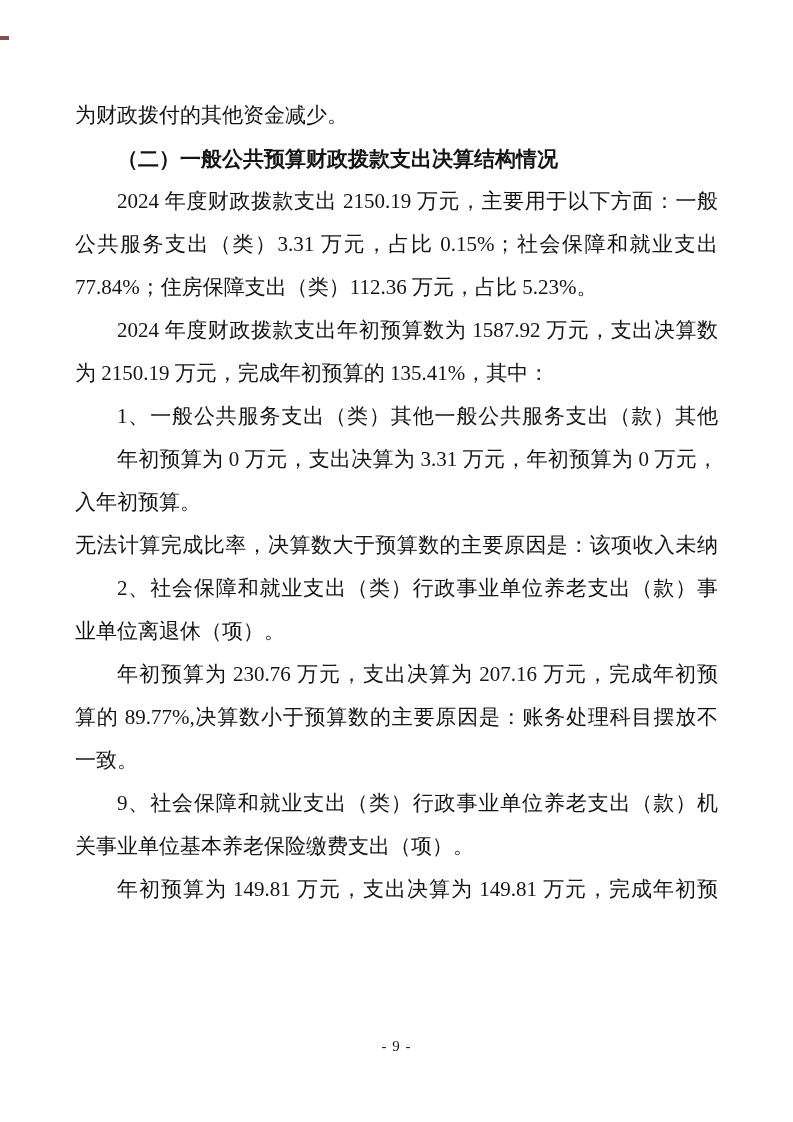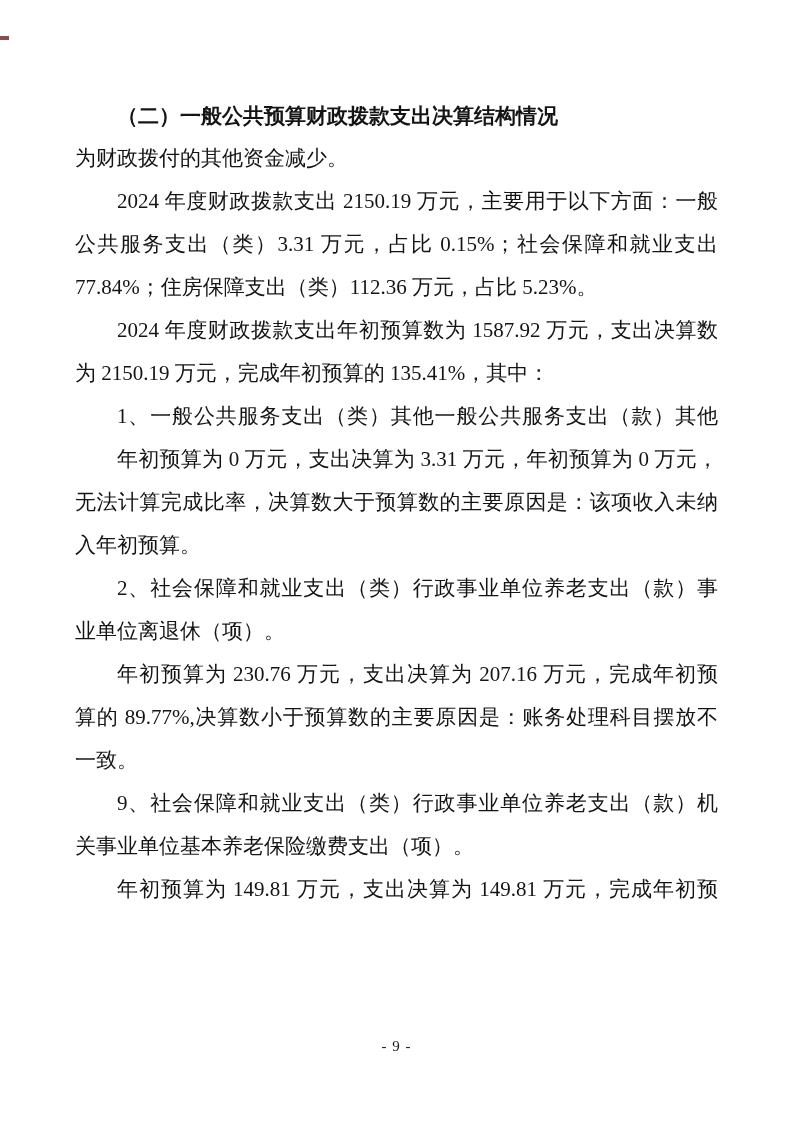--- a/index.html
+++ b/index.html
@@ -57,31 +57,31 @@
   }
 </style>
 </head>
 <body>
 
 <div class="page">
 
   <div class="scan-mark"></div>
 
   <div class="textcol">
+    <div class="line">为财政拨付的其他资金减少。</div>
     <div class="line indent heading">（二）一般公共预算财政拨款支出决算结构情况</div>
-    <div class="line">为财政拨付的其他资金减少。</div>
     <div class="line indent fill">2024 年度财政拨款支出 2150.19 万元，主要用于以下方面：一般</div>
     <div class="line fill">公共服务支出（类）3.31 万元，占比 0.15%；社会保障和就业支出（类）</div>
     <div class="line">77.84%；住房保障支出（类）112.36 万元，占比 5.23%。</div>
     <div class="line indent fill">2024 年度财政拨款支出年初预算数为 1587.92 万元，支出决算数</div>
     <div class="line">为 2150.19 万元，完成年初预算的 135.41%，其中：</div>
     <div class="line indent fill">1、一般公共服务支出（类）其他一般公共服务支出（款）其他</div>
     <div class="line indent fill">年初预算为 0 万元，支出决算为 3.31 万元，年初预算为 0 万元，</div>
+    <div class="line">入年初预算。</div>
     <div class="line fill">无法计算完成比率，决算数大于预算数的主要原因是：该项收入未纳</div>
-    <div class="line">入年初预算。</div>
     <div class="line indent fill">2、社会保障和就业支出（类）行政事业单位养老支出（款）事</div>
     <div class="line">业单位离退休（项）。</div>
     <div class="line indent fill">年初预算为 230.76 万元，支出决算为 207.16 万元，完成年初预</div>
     <div class="line fill">算的 89.77%,决算数小于预算数的主要原因是：账务处理科目摆放不</div>
     <div class="line">一致。</div>
     <div class="line indent fill">9、社会保障和就业支出（类）行政事业单位养老支出（款）机</div>
     <div class="line">关事业单位基本养老保险缴费支出（项）。</div>
     <div class="line indent fill">年初预算为 149.81 万元，支出决算为 149.81 万元，完成年初预</div>
   </div>
 

